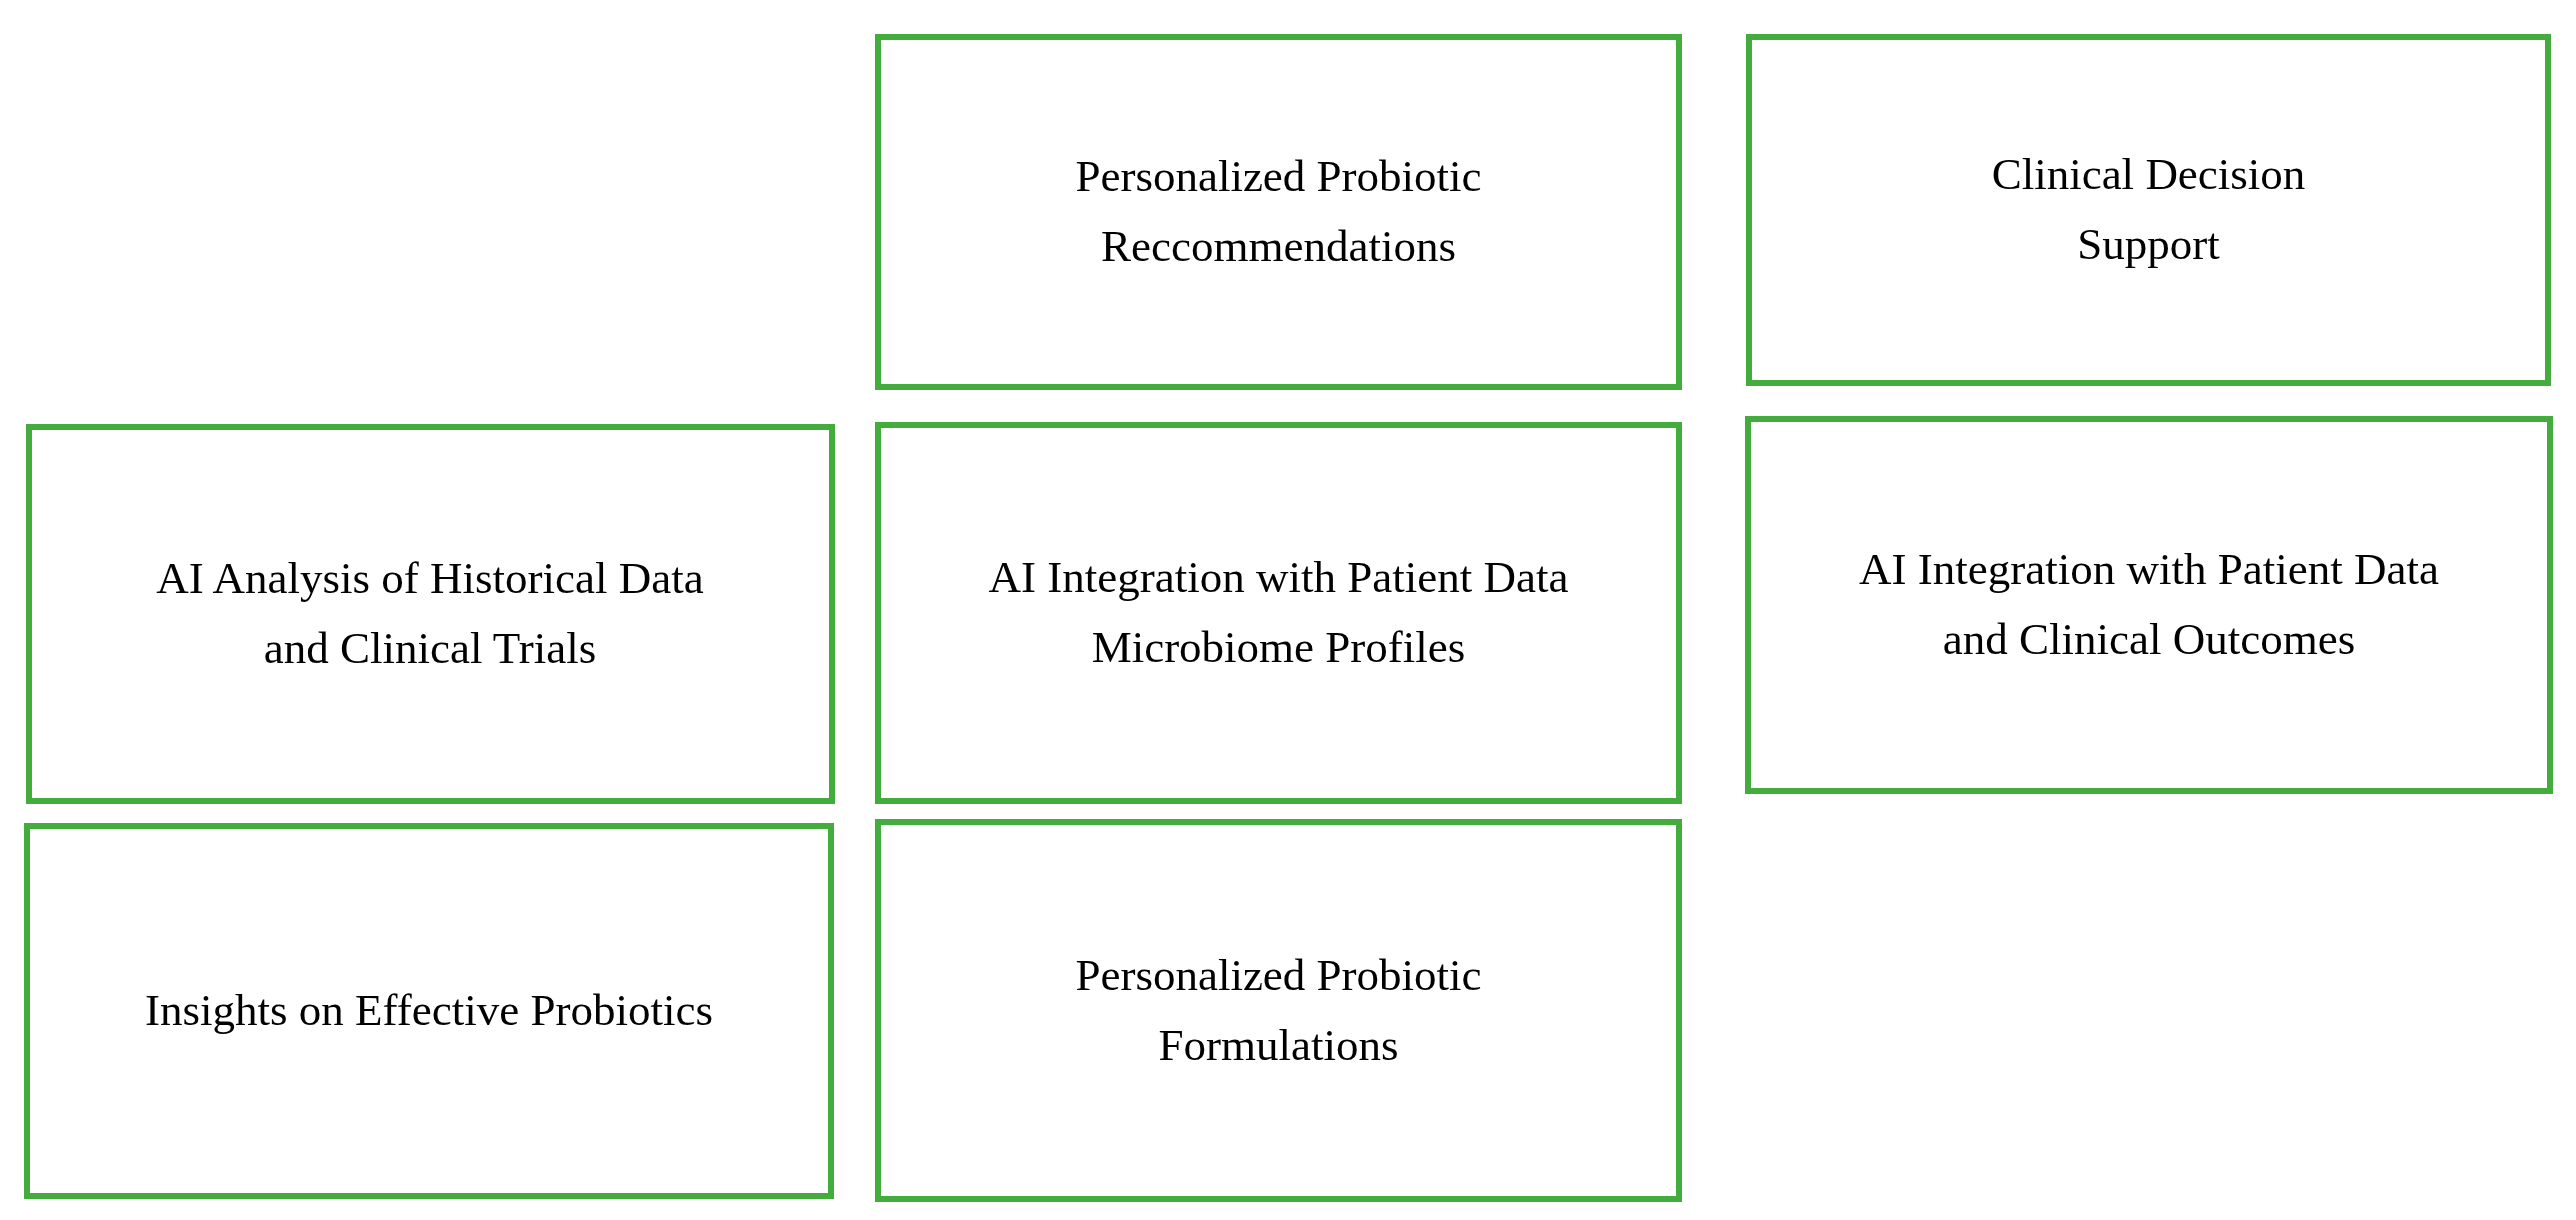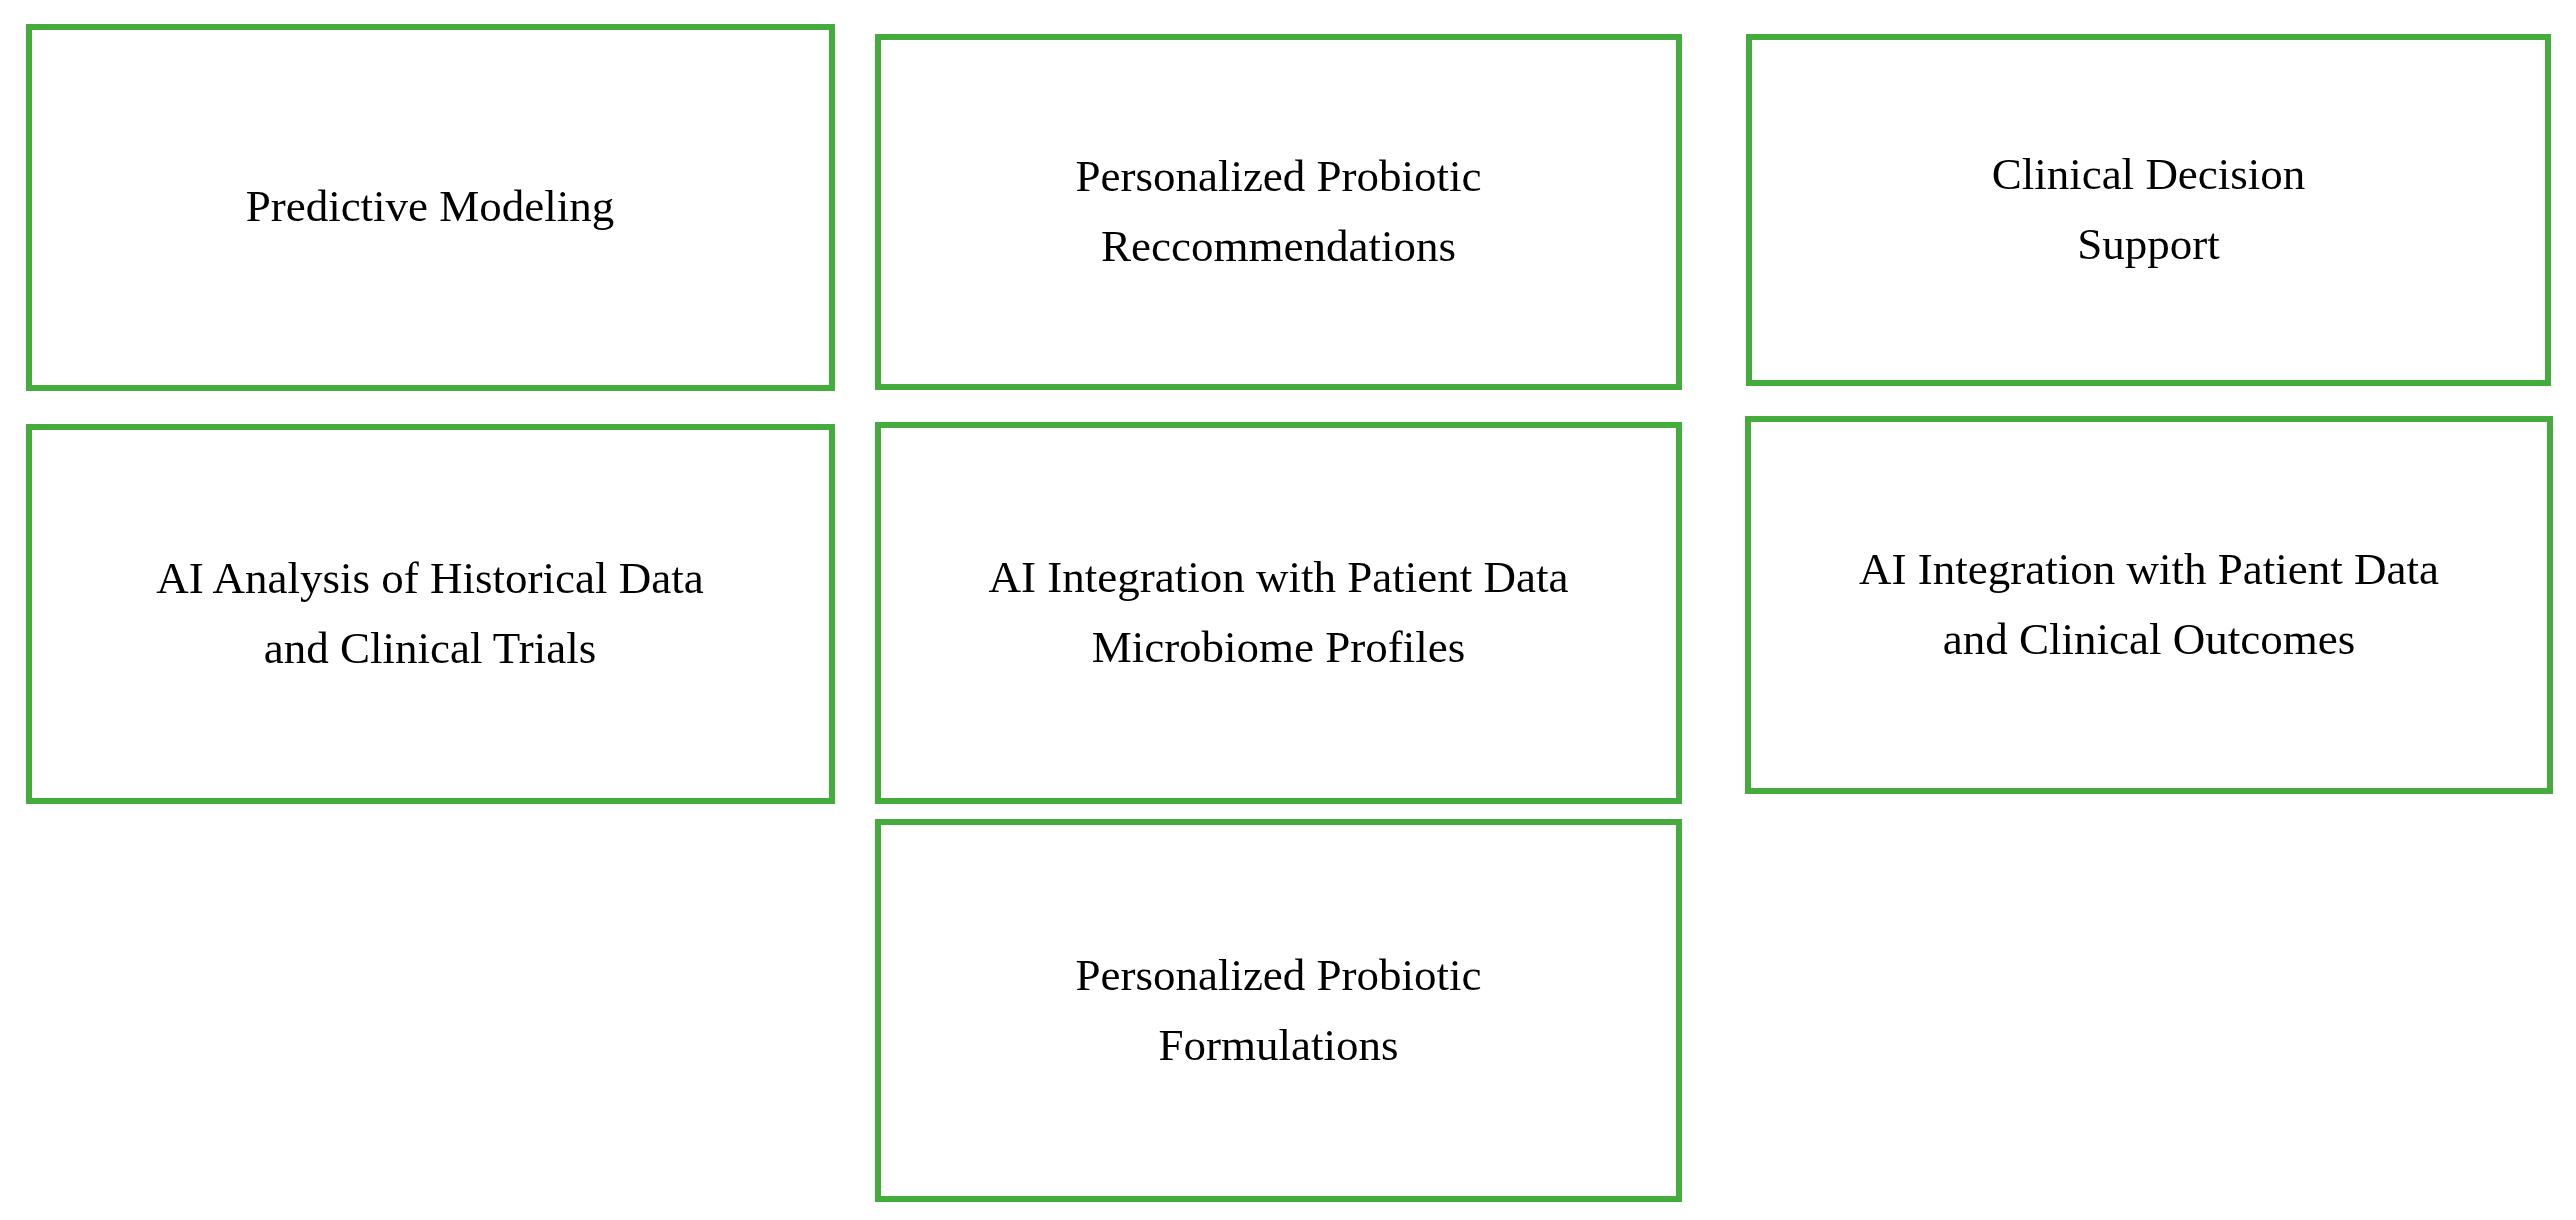--- a/index.html
+++ b/index.html
@@ -35,23 +35,20 @@
     font-size: 45px;
     line-height: 1.55;
     padding: 0 25.5px;
   }
 </style>
 </head>
 <body>
 
 <div class="figure-canvas">
 
-  <div class="box" style="left:25.5px; top:23.6px; width:809px; height:367px;">
-    <span class="box-label">Predictive Modeling</span>
-  </div>
 
   <div class="box" style="left:875px; top:34px; width:807px; height:356px;">
     <span class="box-label">Personalized Probiotic
 Reccommendations</span>
   </div>
 
   <div class="box" style="left:1746px; top:34px; width:805px; height:352px;">
     <span class="box-label">Clinical Decision
 Support</span>
   </div>
@@ -64,20 +61,23 @@
   <div class="box" style="left:875px; top:422px; width:807px; height:382px;">
     <span class="box-label">AI Integration with Patient Data
 Microbiome Profiles</span>
   </div>
 
   <div class="box" style="left:1745px; top:416px; width:808px; height:378px;">
     <span class="box-label">AI Integration with Patient Data
 and Clinical Outcomes</span>
   </div>
 
+  <div class="box" style="left:24px; top:823px; width:810px; height:376px;">
+    <span class="box-label">Insights on Effective Probiotics</span>
+  </div>
 
   <div class="box" style="left:875px; top:819px; width:807px; height:383px;">
     <span class="box-label">Personalized Probiotic
 Formulations</span>
   </div>
 
 
 </div>
 
 

